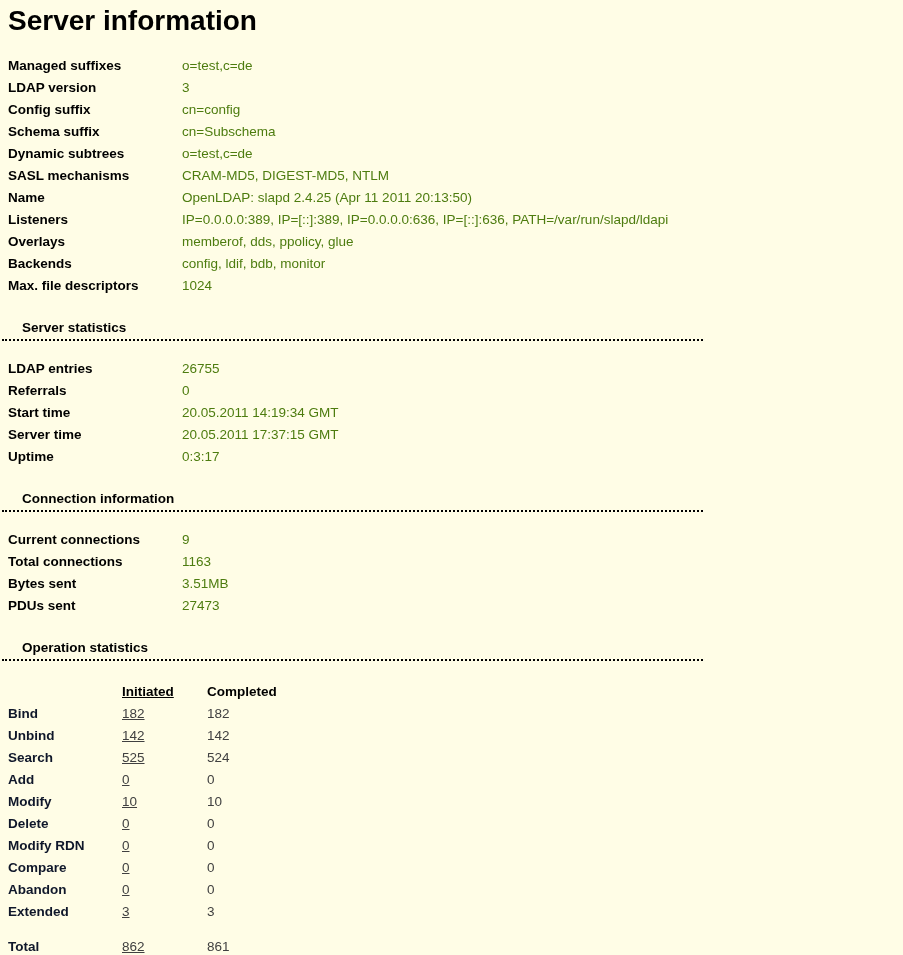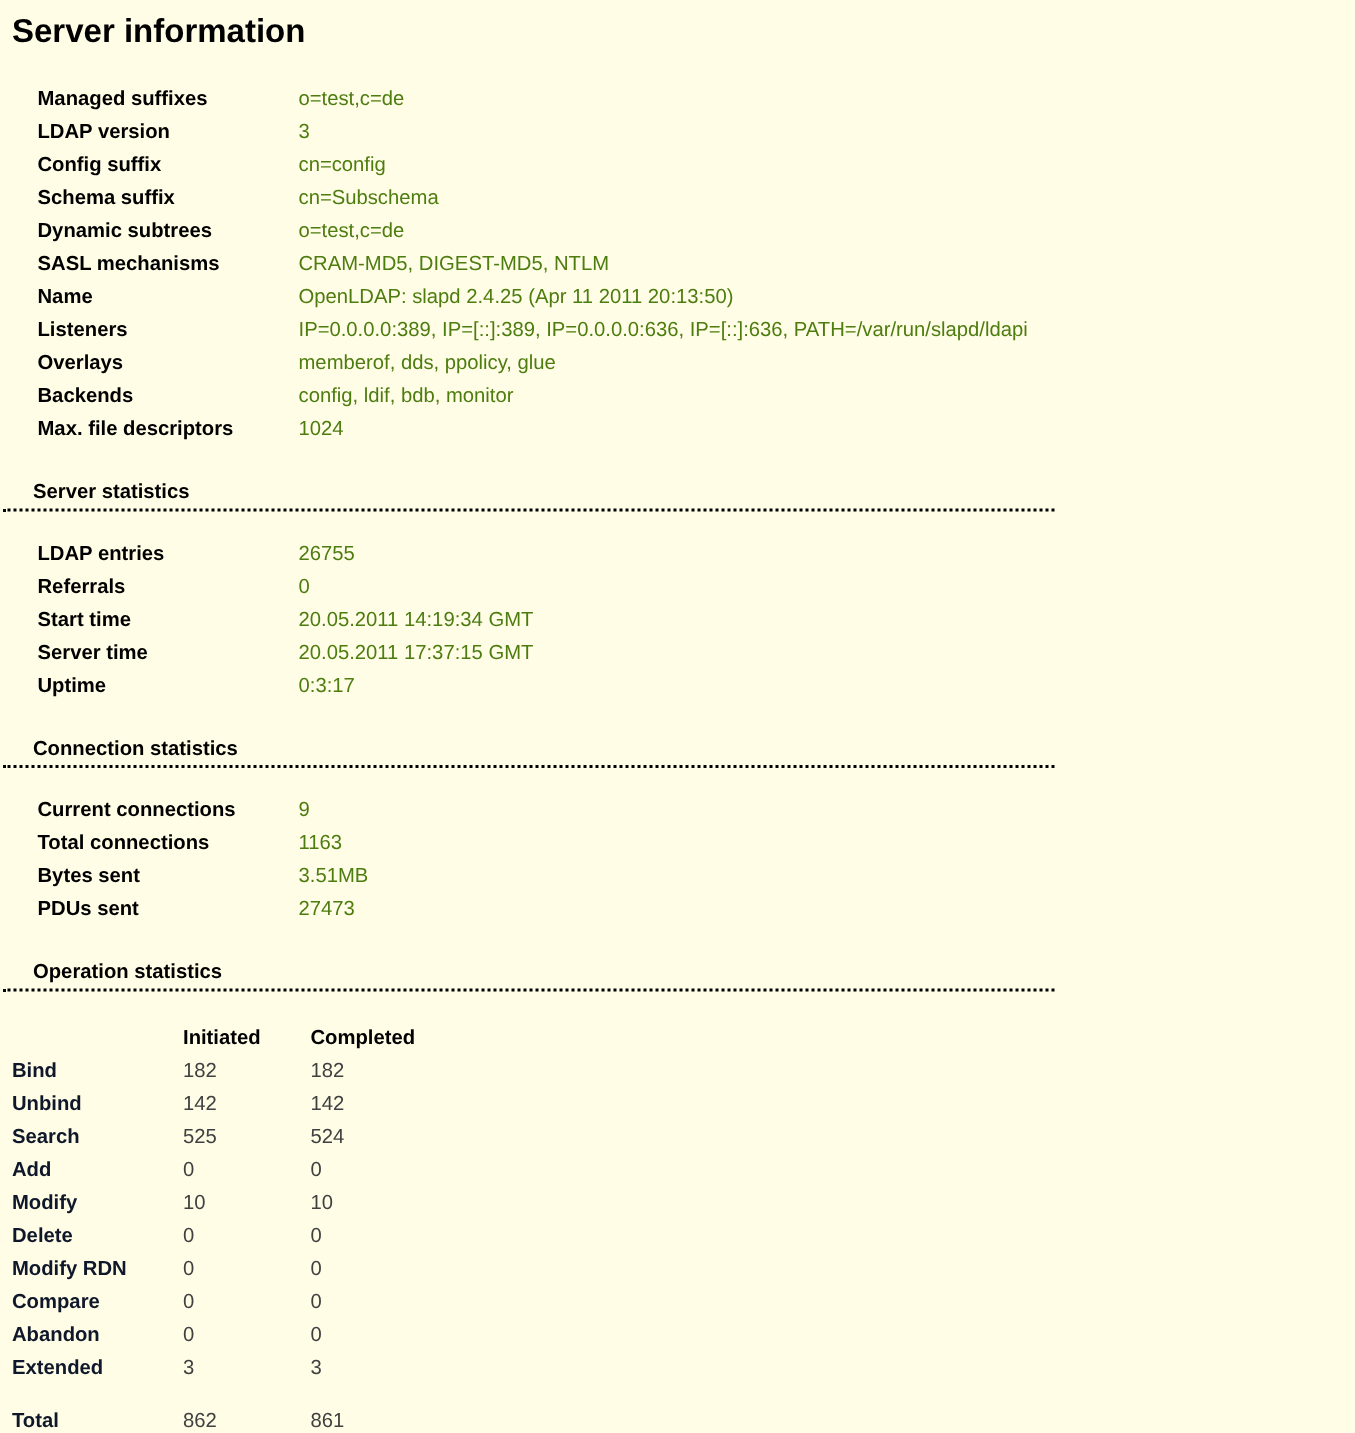--- a/index.html
+++ b/index.html
@@ -12,39 +12,38 @@
     font-size: 13.5px;
     color: #000;
     width: 903px;
     height: 955px;
     overflow: hidden;
   }
   .page {
     padding: 8px;
   }
   .page-title {
-    font-size: 22px;
+    font-size: 28px;
     font-weight: bold;
     margin: 0 0 21px 0;
     line-height: 26px;
     color: #000;
   }
   .info-rows { margin: 0; }
   .row {
     display: flex;
     height: 22px;
     line-height: 22px;
     white-space: nowrap;
   }
   .row .label {
     width: 174px;
     flex: 0 0 174px;
     font-weight: bold;
     color: #000;
-    margin-left: 17px;
   }
   .row .value {
     color: #4d7c0f;
   }
   .section-header {
     box-sizing: border-box;
     width: 701px;
     margin: 22px 0 17px -6px;
     padding: 0 0 2px 20px;
     border-bottom: 2px dotted #000;
@@ -53,21 +52,21 @@
     color: #000;
   }
   .ops-table { margin-top: 20px; }
   .ops-row {
     display: flex;
     height: 22px;
     line-height: 22px;
     white-space: nowrap;
   }
   .ops-col1 { width: 114px; flex: 0 0 114px; font-weight: bold; color: #0f172a; }
-  .ops-col2 { width: 85px;  flex: 0 0 85px;  color: #404040; }
+  .ops-col2 { width: 85px;  flex: 0 0 85px;  color: #404040; text-decoration: underline; }
   .ops-col3 { color: #404040; }
   .ops-header .ops-col2, .ops-header .ops-col3 {
     font-weight: bold;
     color: #000;
   }
   .ops-total { margin-top: 13px; }
 </style>
 </head>
 <body>
 
@@ -156,21 +155,21 @@
         <span class="label">Server time</span>
         <span class="value">20.05.2011 17:37:15 GMT</span>
       </div>
 
       <div class="row">
         <span class="label">Uptime</span>
         <span class="value">0:3:17</span>
       </div>
     </div>
 
-  <div class="section-header">Connection statistics</div>
+  <div class="section-header">Connection information</div>
 
   <div class="info-rows">
 
       <div class="row">
         <span class="label">Current connections</span>
         <span class="value">9</span>
       </div>
 
       <div class="row">
         <span class="label">Total connections</span>

